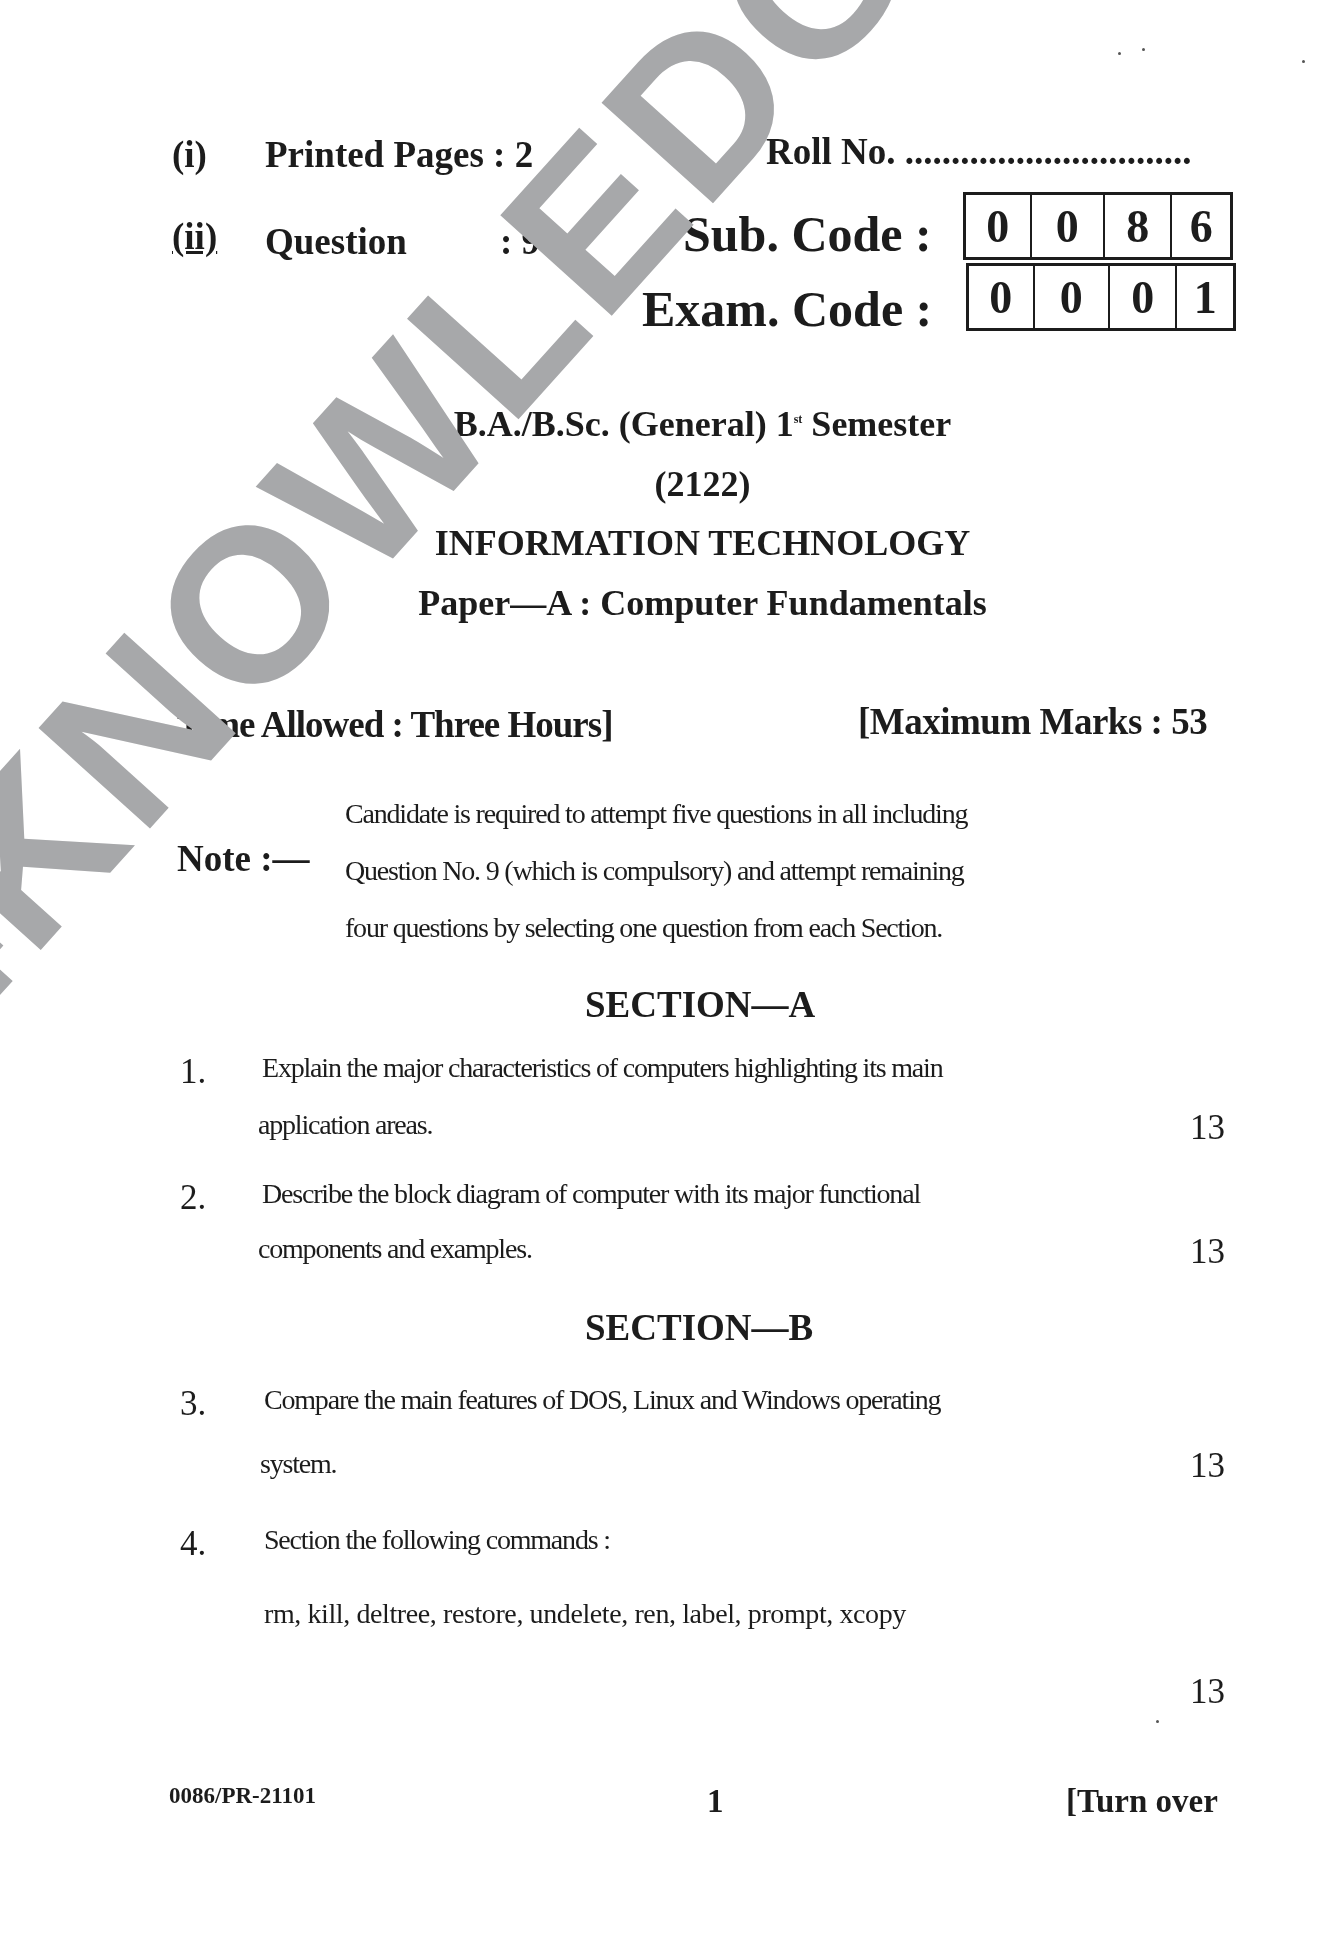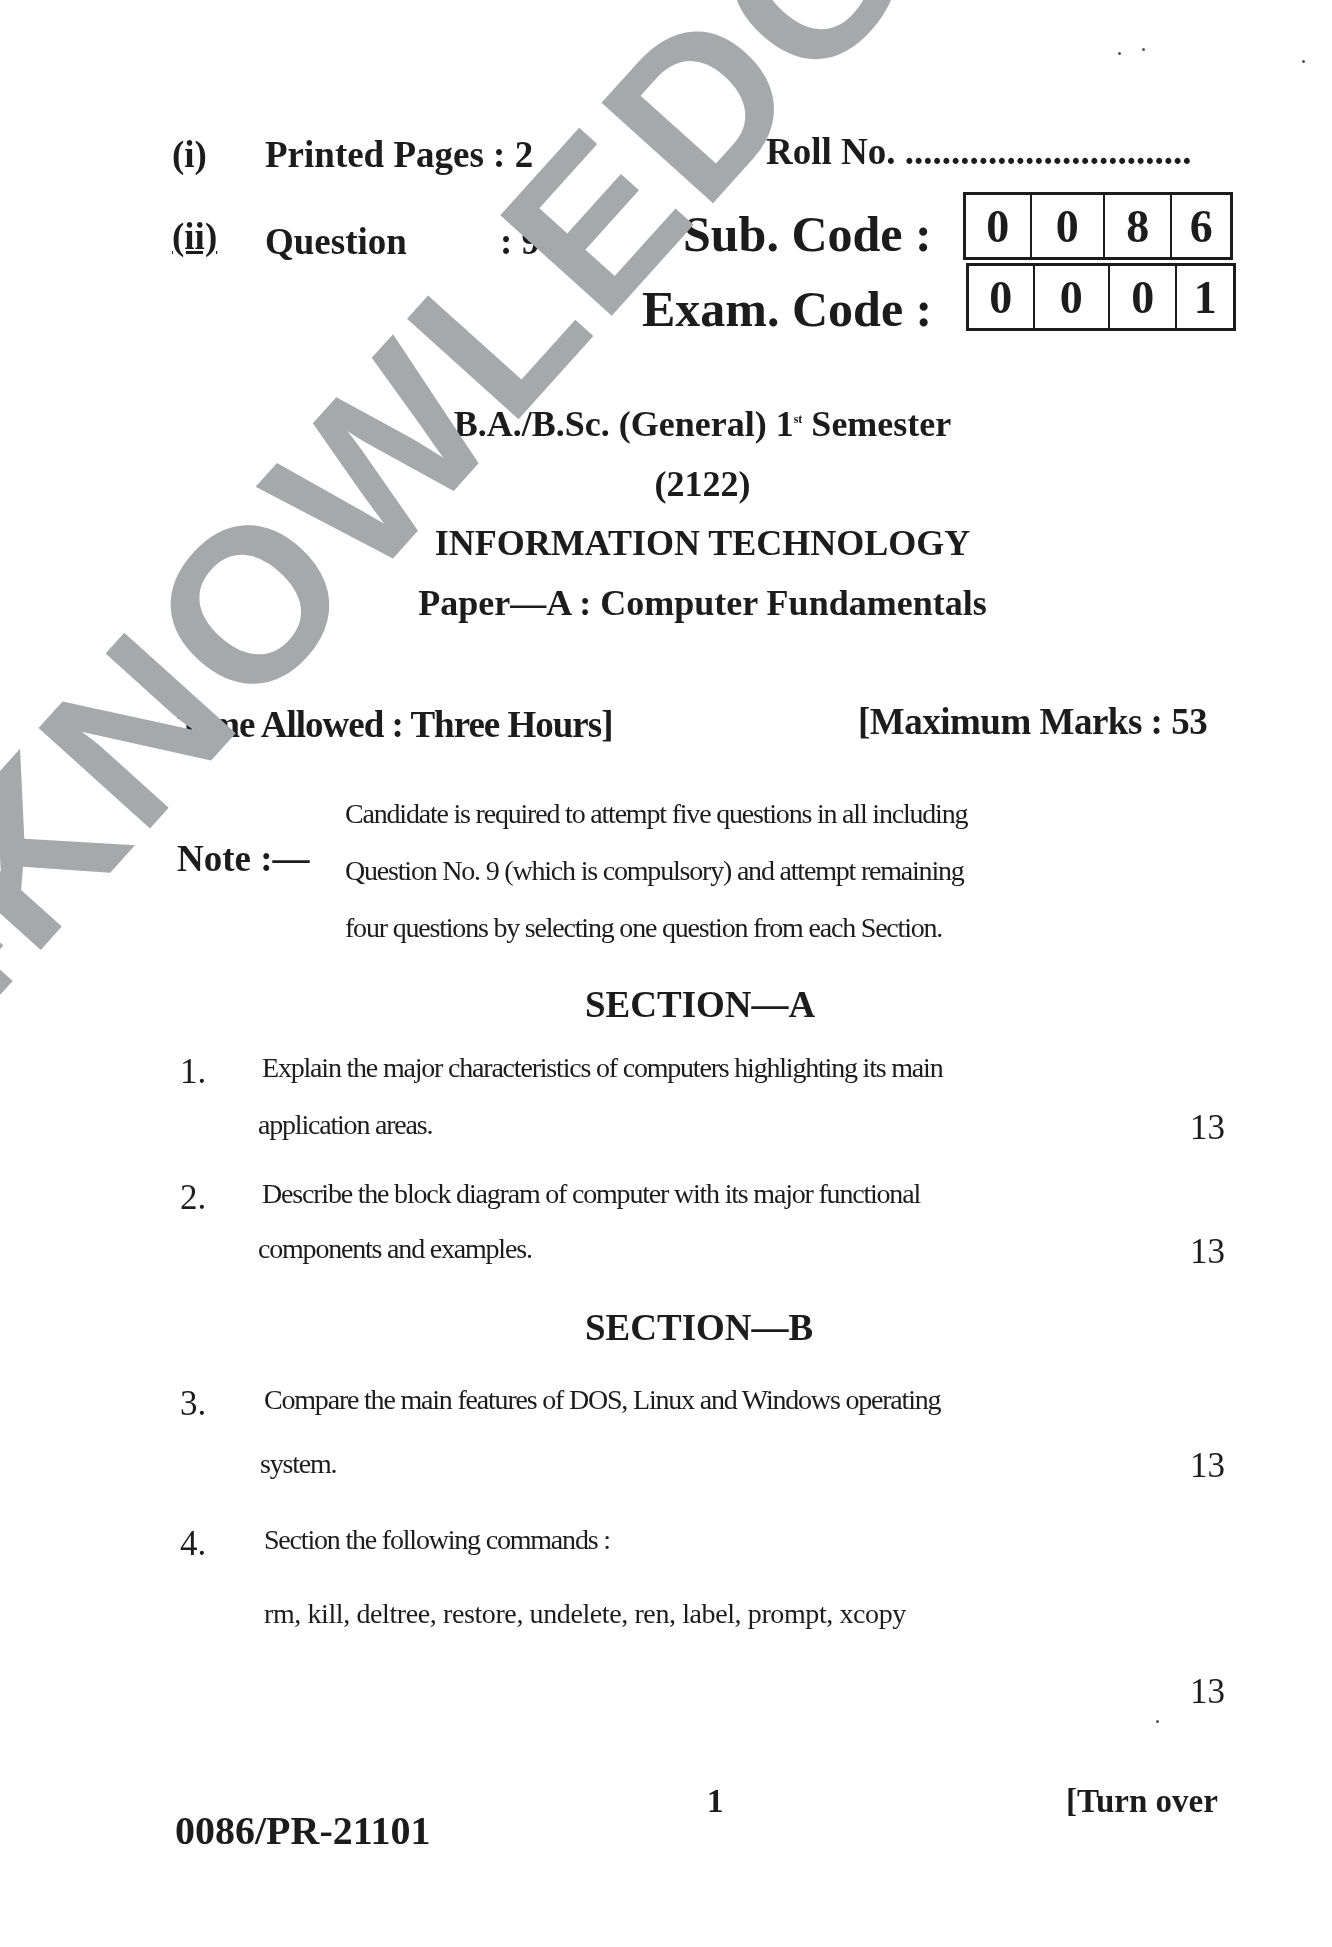--- a/index.html
+++ b/index.html
@@ -83,21 +83,21 @@
   <div class="abs num" style="left:180px; top:1384px;">3.</div>
   <div class="abs body" style="left:264px; top:1384px;">Compare the main features of DOS, Linux and Windows operating</div>
   <div class="abs body" style="left:260px; top:1448px;">system.</div>
   <div class="abs marks" style="left:1190px; top:1446px;">13</div>
 
   <div class="abs num" style="left:180px; top:1524px;">4.</div>
   <div class="abs body" style="left:264px; top:1524px;">Section the following commands :</div>
   <div class="abs body" style="left:264px; top:1598px; letter-spacing:-0.4px;">rm, kill, deltree, restore, undelete, ren, label, prompt, xcopy</div>
   <div class="abs marks" style="left:1190px; top:1672px;">13</div>
 
-  <div class="abs hdr" style="left:175px; top:1783px; font-size:40px;margin-top:24px;">0086/PR-21101</div>
+  <div class="abs hdr" style="left:169px; top:1783px; font-size:23px;">0086/PR-21101</div>
   <div class="abs hdr" style="left:707px; top:1783px; font-size:33px;">1</div>
   <div class="abs hdr" style="left:1066px; top:1783px; font-size:33px;">[Turn over</div>
 
   <div class="dot" style="left:1118px; top:52px;"></div>
   <div class="dot" style="left:1142px; top:48px;"></div>
   <div class="dot" style="left:1302px; top:60px;"></div>
   <div class="dot" style="left:1156px; top:1720px;"></div>
 </div>
 
 <div class="watermark">4KNOWLEDGE SEEKERS</div>

